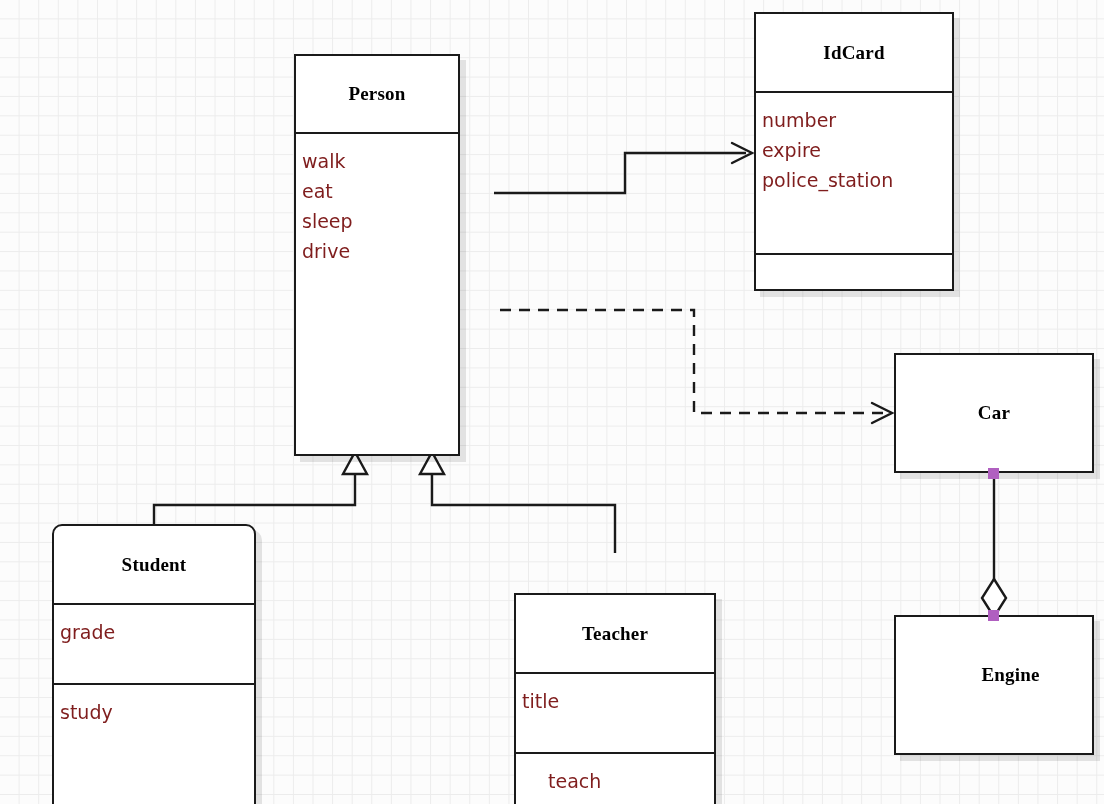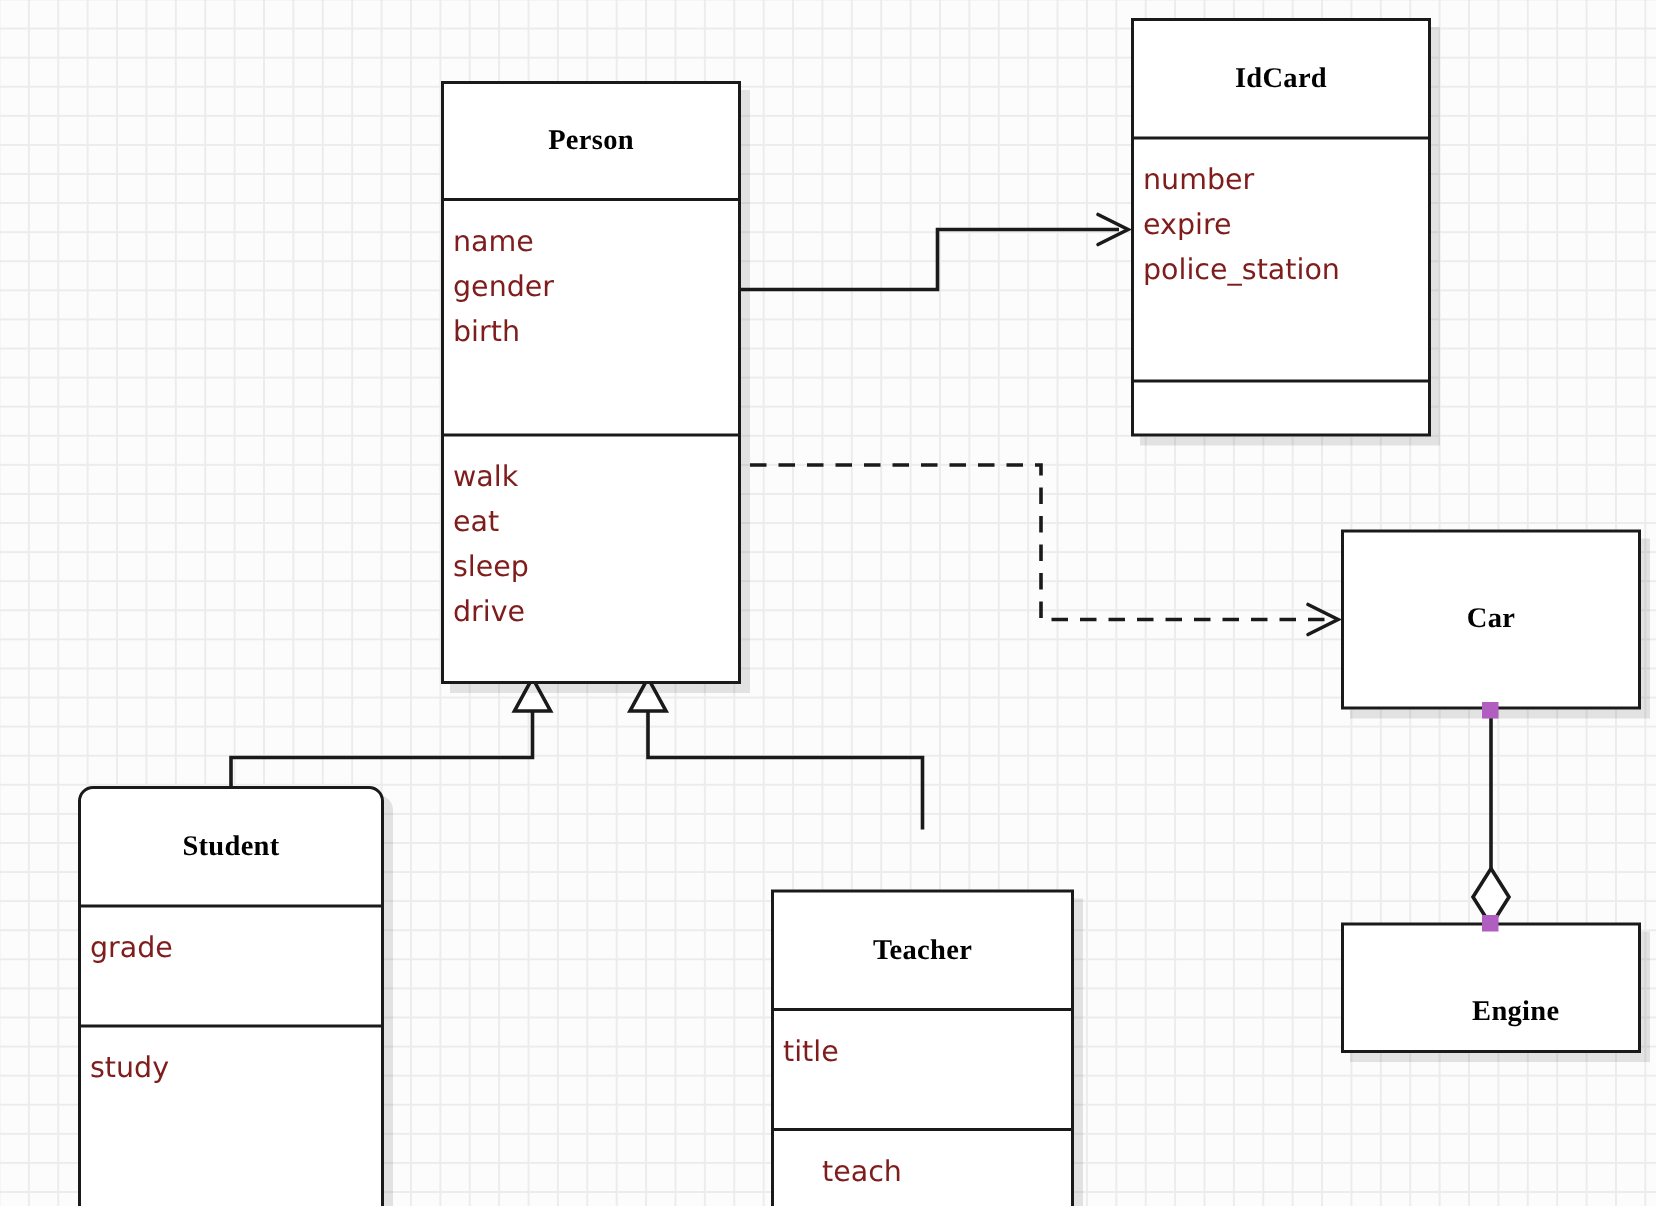--- a/index.html
+++ b/index.html
@@ -96,27 +96,22 @@
       <path d="M 615 553 L 615 505 L 432 505 L 432 472" fill="none" stroke="#1a1a1a" stroke-width="2.4"></path>
       <polygon points="432,452 444,474 420,474" fill="#ffffff" stroke="#1a1a1a" stroke-width="2.4" stroke-linejoin="miter"></polygon>
     </g>
 
     <g>
       <path d="M 994 473 L 994 580" fill="none" stroke="#1a1a1a" stroke-width="2.4"></path>
       <polygon points="994,579 1006,598 994,617 982,598" fill="#ffffff" stroke="#1a1a1a" stroke-width="2.4" stroke-linejoin="miter"></polygon>
     </g>
   </svg>
 
-  <div class="uml-class" style="left:294px; top:54px; width:200px; height:402px;">
+  <div class="uml-class" style="left:294px; top:54px; width:166px; height:402px;">
     <div class="compartment cls-title" style="height:76px;">Person</div>
-    <div class="compartment cls-members" style="height:157px;">
-      <div class="member">name</div>
-      <div class="member">gender</div>
-      <div class="member">birth</div>
-    </div>
     <div class="compartment cls-members" style="height:165px;">
       <div class="member">walk</div>
       <div class="member">eat</div>
       <div class="member">sleep</div>
       <div class="member">drive</div>
     </div>
   </div>
 
   <div class="uml-class" style="left:754px; top:12px; width:200px; height:279px;">
     <div class="compartment cls-title" style="height:77px;">IdCard</div>
@@ -126,21 +121,21 @@
       <div class="member">police_station</div>
     </div>
     <div class="compartment cls-empty" style="height:36px;"></div>
   </div>
 
   <div class="uml-class" style="left:894px; top:353px; width:200px; height:120px;">
     <div class="compartment cls-title" style="height:116px;">Car</div>
   </div>
   <div class="sq-handle" style="left:988px; top:468px;"></div>
 
-  <div class="uml-class" style="left:894px; top:615px; width:200px; height:87px;padding-left:33px;">
+  <div class="uml-class" style="left:894px; top:615px; width:200px; height:140px;padding-left:33px;">
     <div class="compartment cls-title" style="height:116px;">Engine</div>
   </div>
   <div class="sq-handle" style="left:988px; top:610px;"></div>
 
   <div class="uml-class" style="left:52px; top:524px; width:204px; height:290px;border-radius:10px;">
     <div class="compartment cls-title" style="height:77px;">Student</div>
     <div class="compartment cls-members" style="height:80px;">
       <div class="member">grade</div>
     </div>
     <div class="compartment cls-members" style="height:81px;">

